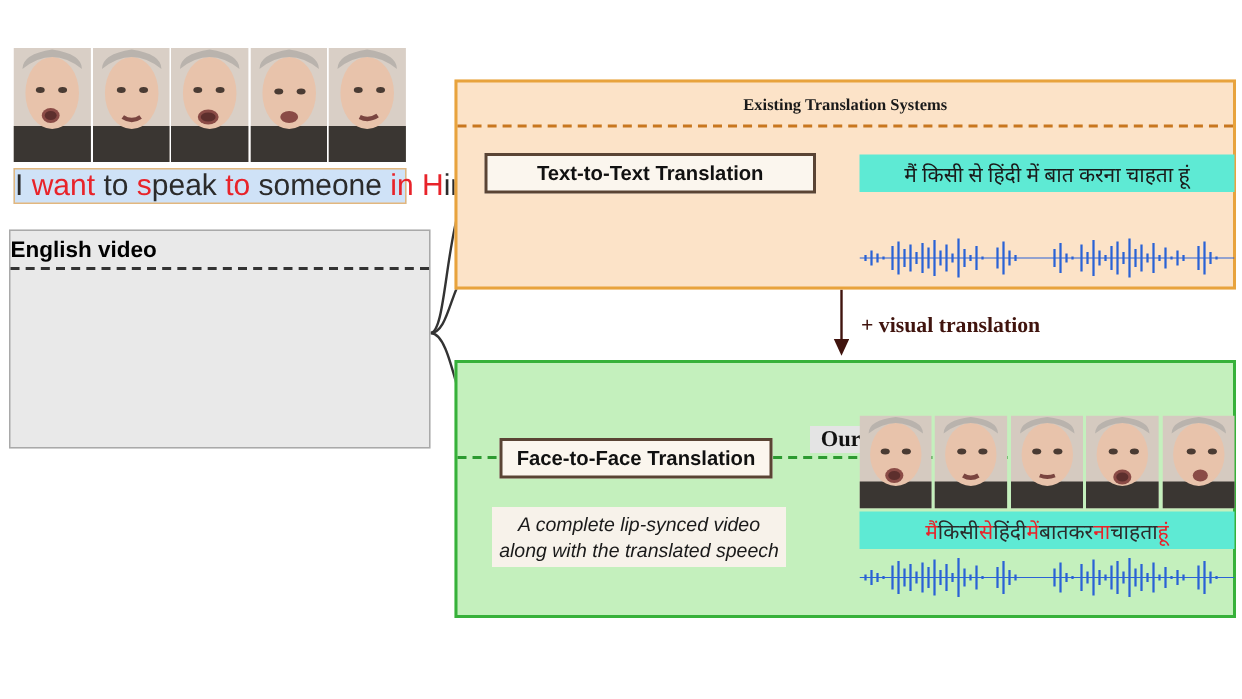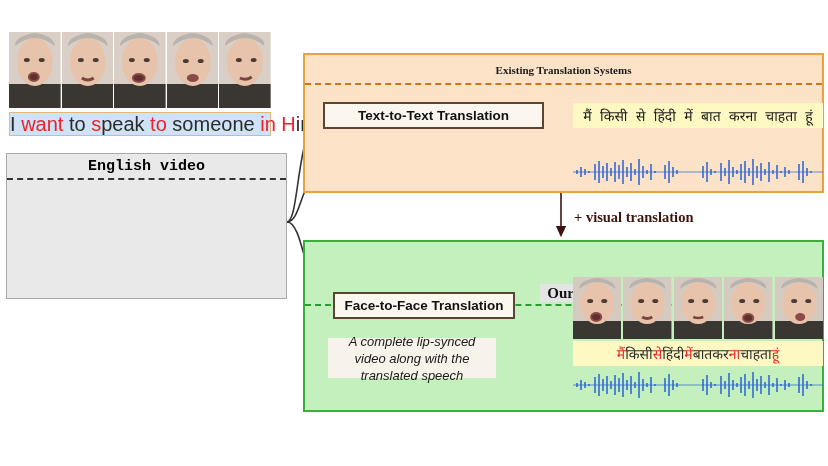--- a/index.html
+++ b/index.html
@@ -37,22 +37,21 @@
     top: 153px;
     width: 281px;
     height: 146px;
     background: #e9e9e9;
     border: 1px solid #a9a9a9;
     box-sizing: border-box;
   }
   .panel-english .hdr {
     height: 26px;
     line-height: 26px;
-    text-align: center;
-    font-family: Liberation Mono, monospace;
+    font-family: Liberation Sans, sans-serif;
     font-weight: bold;
     font-size: 15px;
     color: #000;
     border-bottom: 2px dashed #333;
     box-sizing: border-box;
   }
   .eng-frames {
     position: absolute;
     left: 9px;
     top: 32px;
@@ -148,24 +147,24 @@
     align-items: center;
     justify-content: center;
   }
   #box-t2t  { left: 323px; top: 102px; width: 221px; height: 27px; }
   #box-s2s  { left: 323px; top: 158px; width: 202px; height: 27px; }
   #box-f2f  { left: 333px; top: 292px; width: 182px; height: 27px; }
 
   
   .hindi-text {
     position: absolute;
-    background: #fef9c3;
+    background: #5eead4;
     box-sizing: border-box;
     white-space: nowrap;
-    font-family: Liberation Mono, monospace;
+    font-family: Liberation Serif, serif;
     display: flex;
     align-items: center;
     justify-content: center;
   }
   #hindi-t2t {
     left: 573px; top: 103px; width: 250px; height: 25px;
     font-size: 14px; color: #1a1a1a;
   }
   #hindi-ours {
     left: 573px; top: 341px; width: 250px; height: 25px;
@@ -187,21 +186,21 @@
     height: 62px;
     display: flex;
     gap: 2px;
   }
   .ours-frames .frame { flex: 1 1 0; height: 100%; }
 
   .note-italic {
     position: absolute;
     left: 328px;
     top: 338px;
-    width: 168px;
+    width: 196px;
     height: 40px;
     background: #f7f2ea;
     box-sizing: border-box;
     font-style: italic;
     font-size: 13px;
     line-height: 17px;
     color: #1a1a1a;
     text-align: center;
     display: flex;
     align-items: center;

